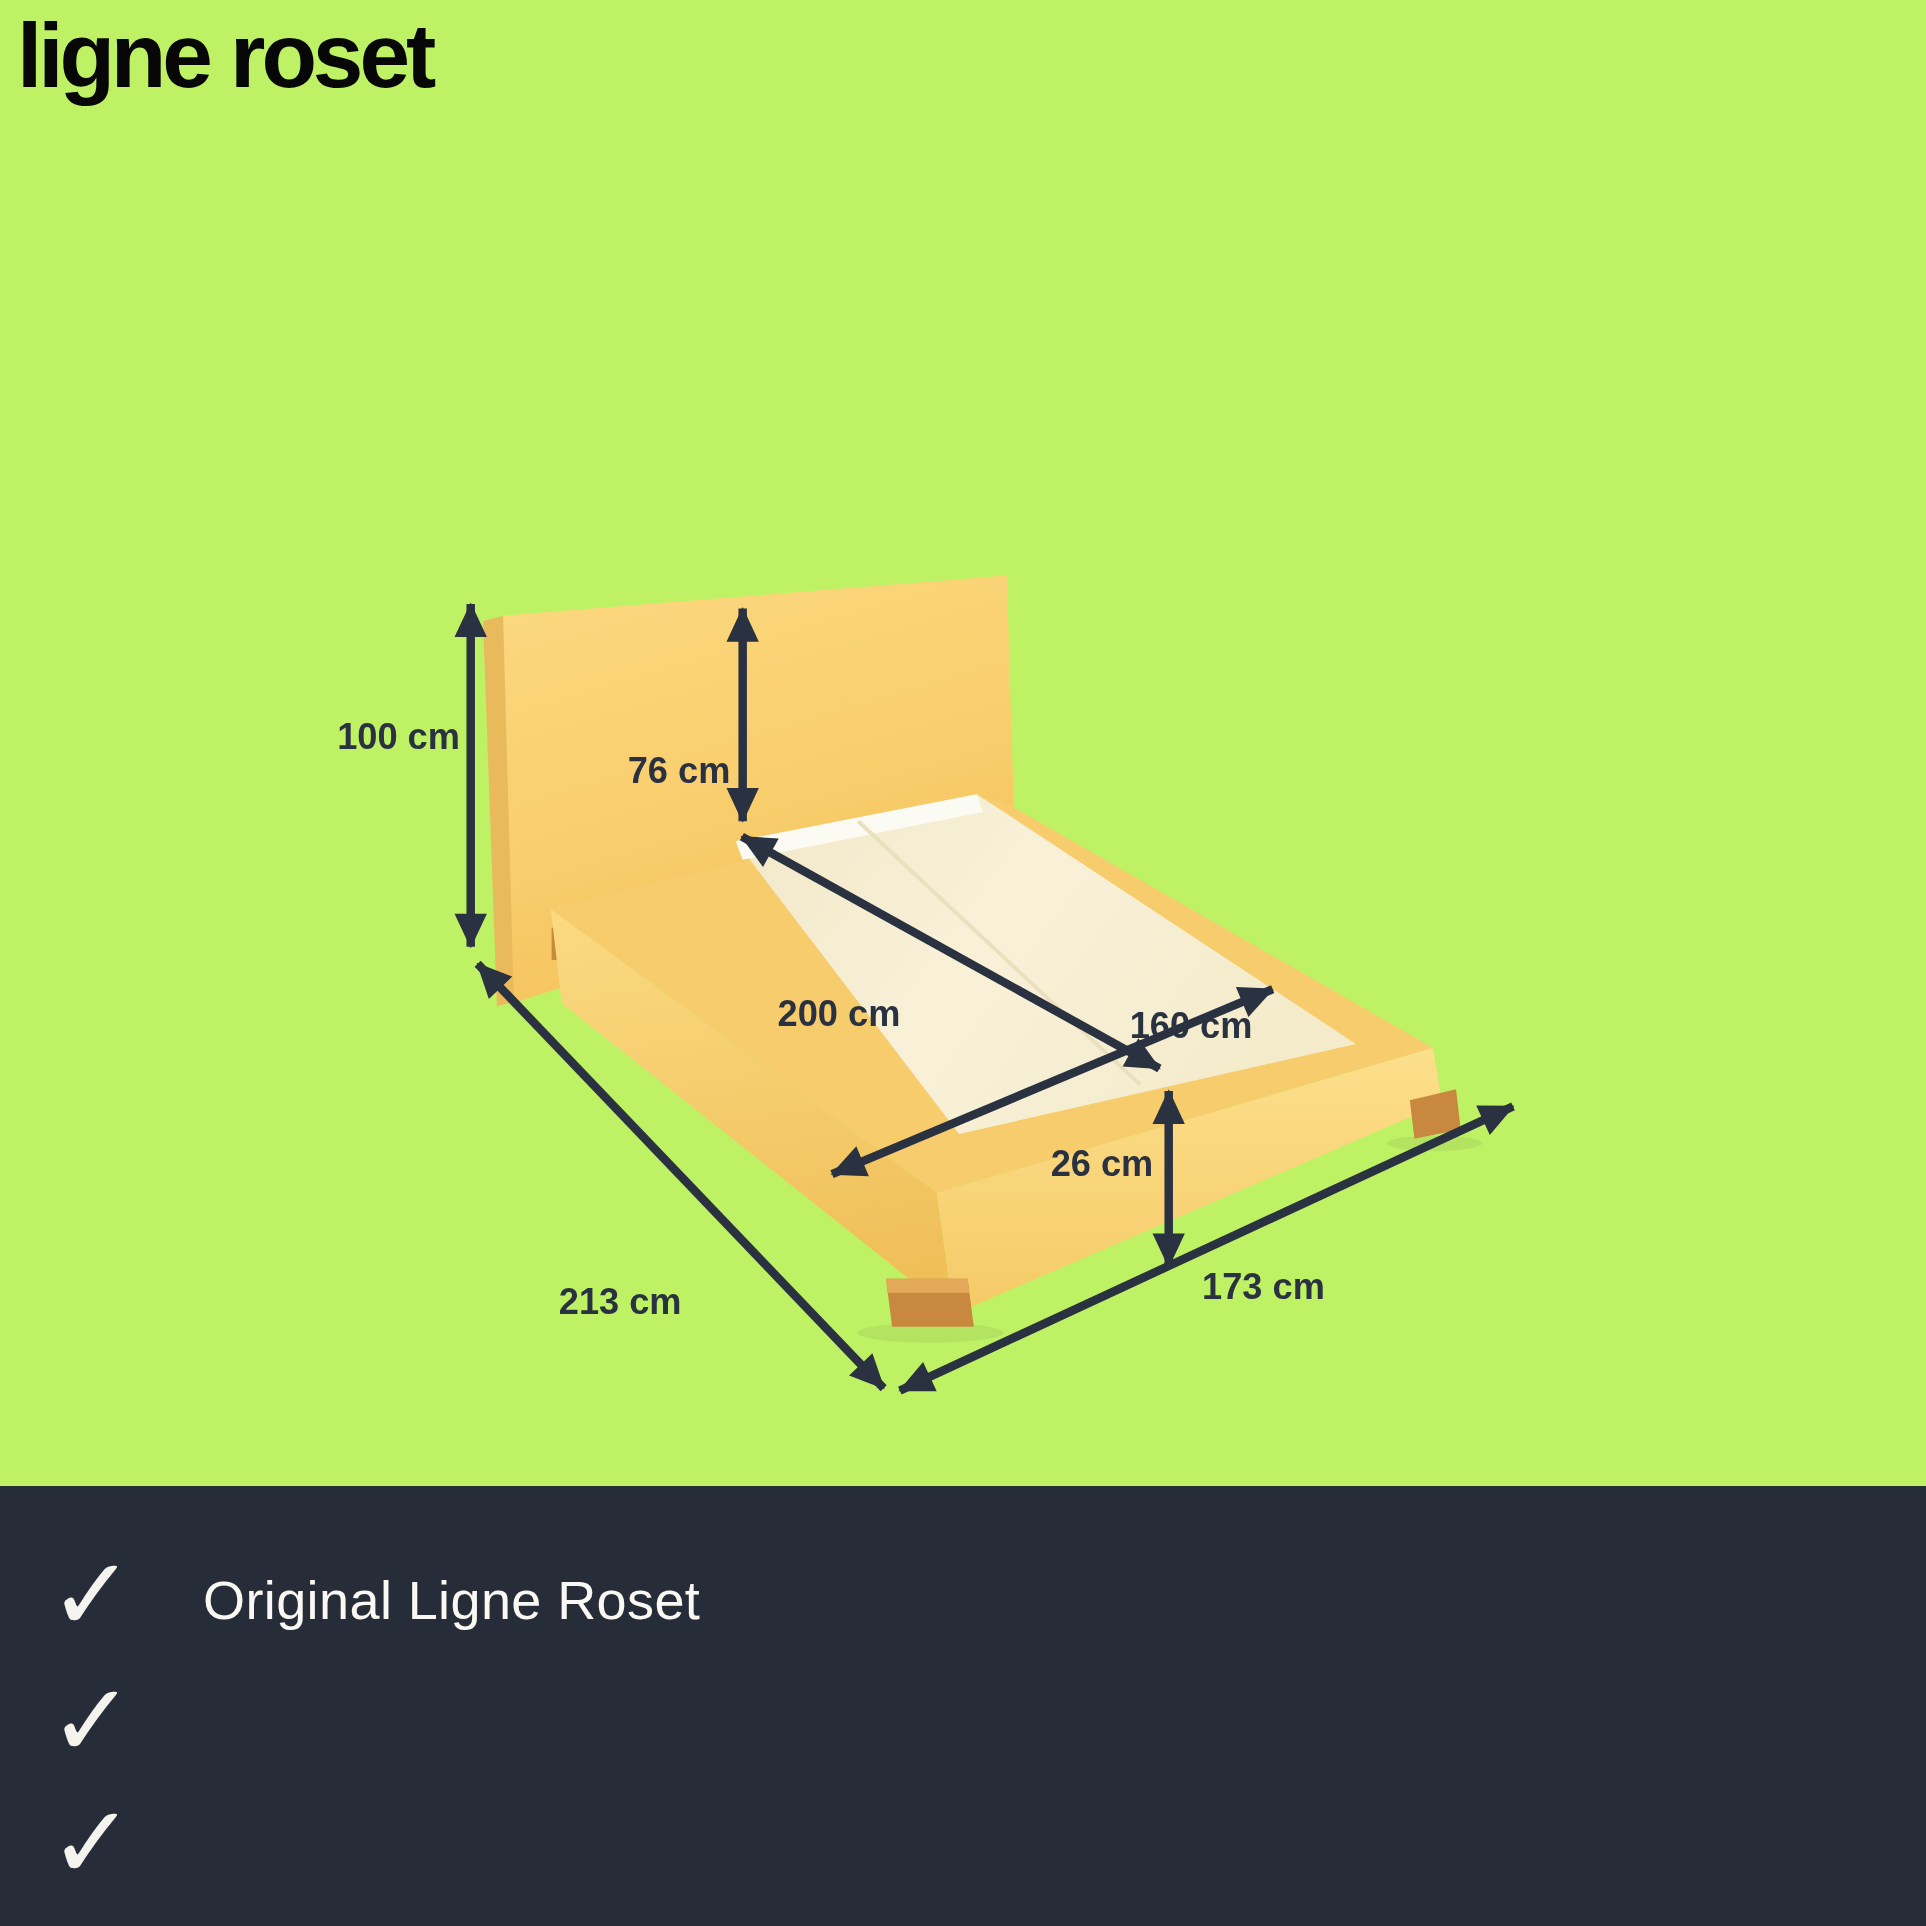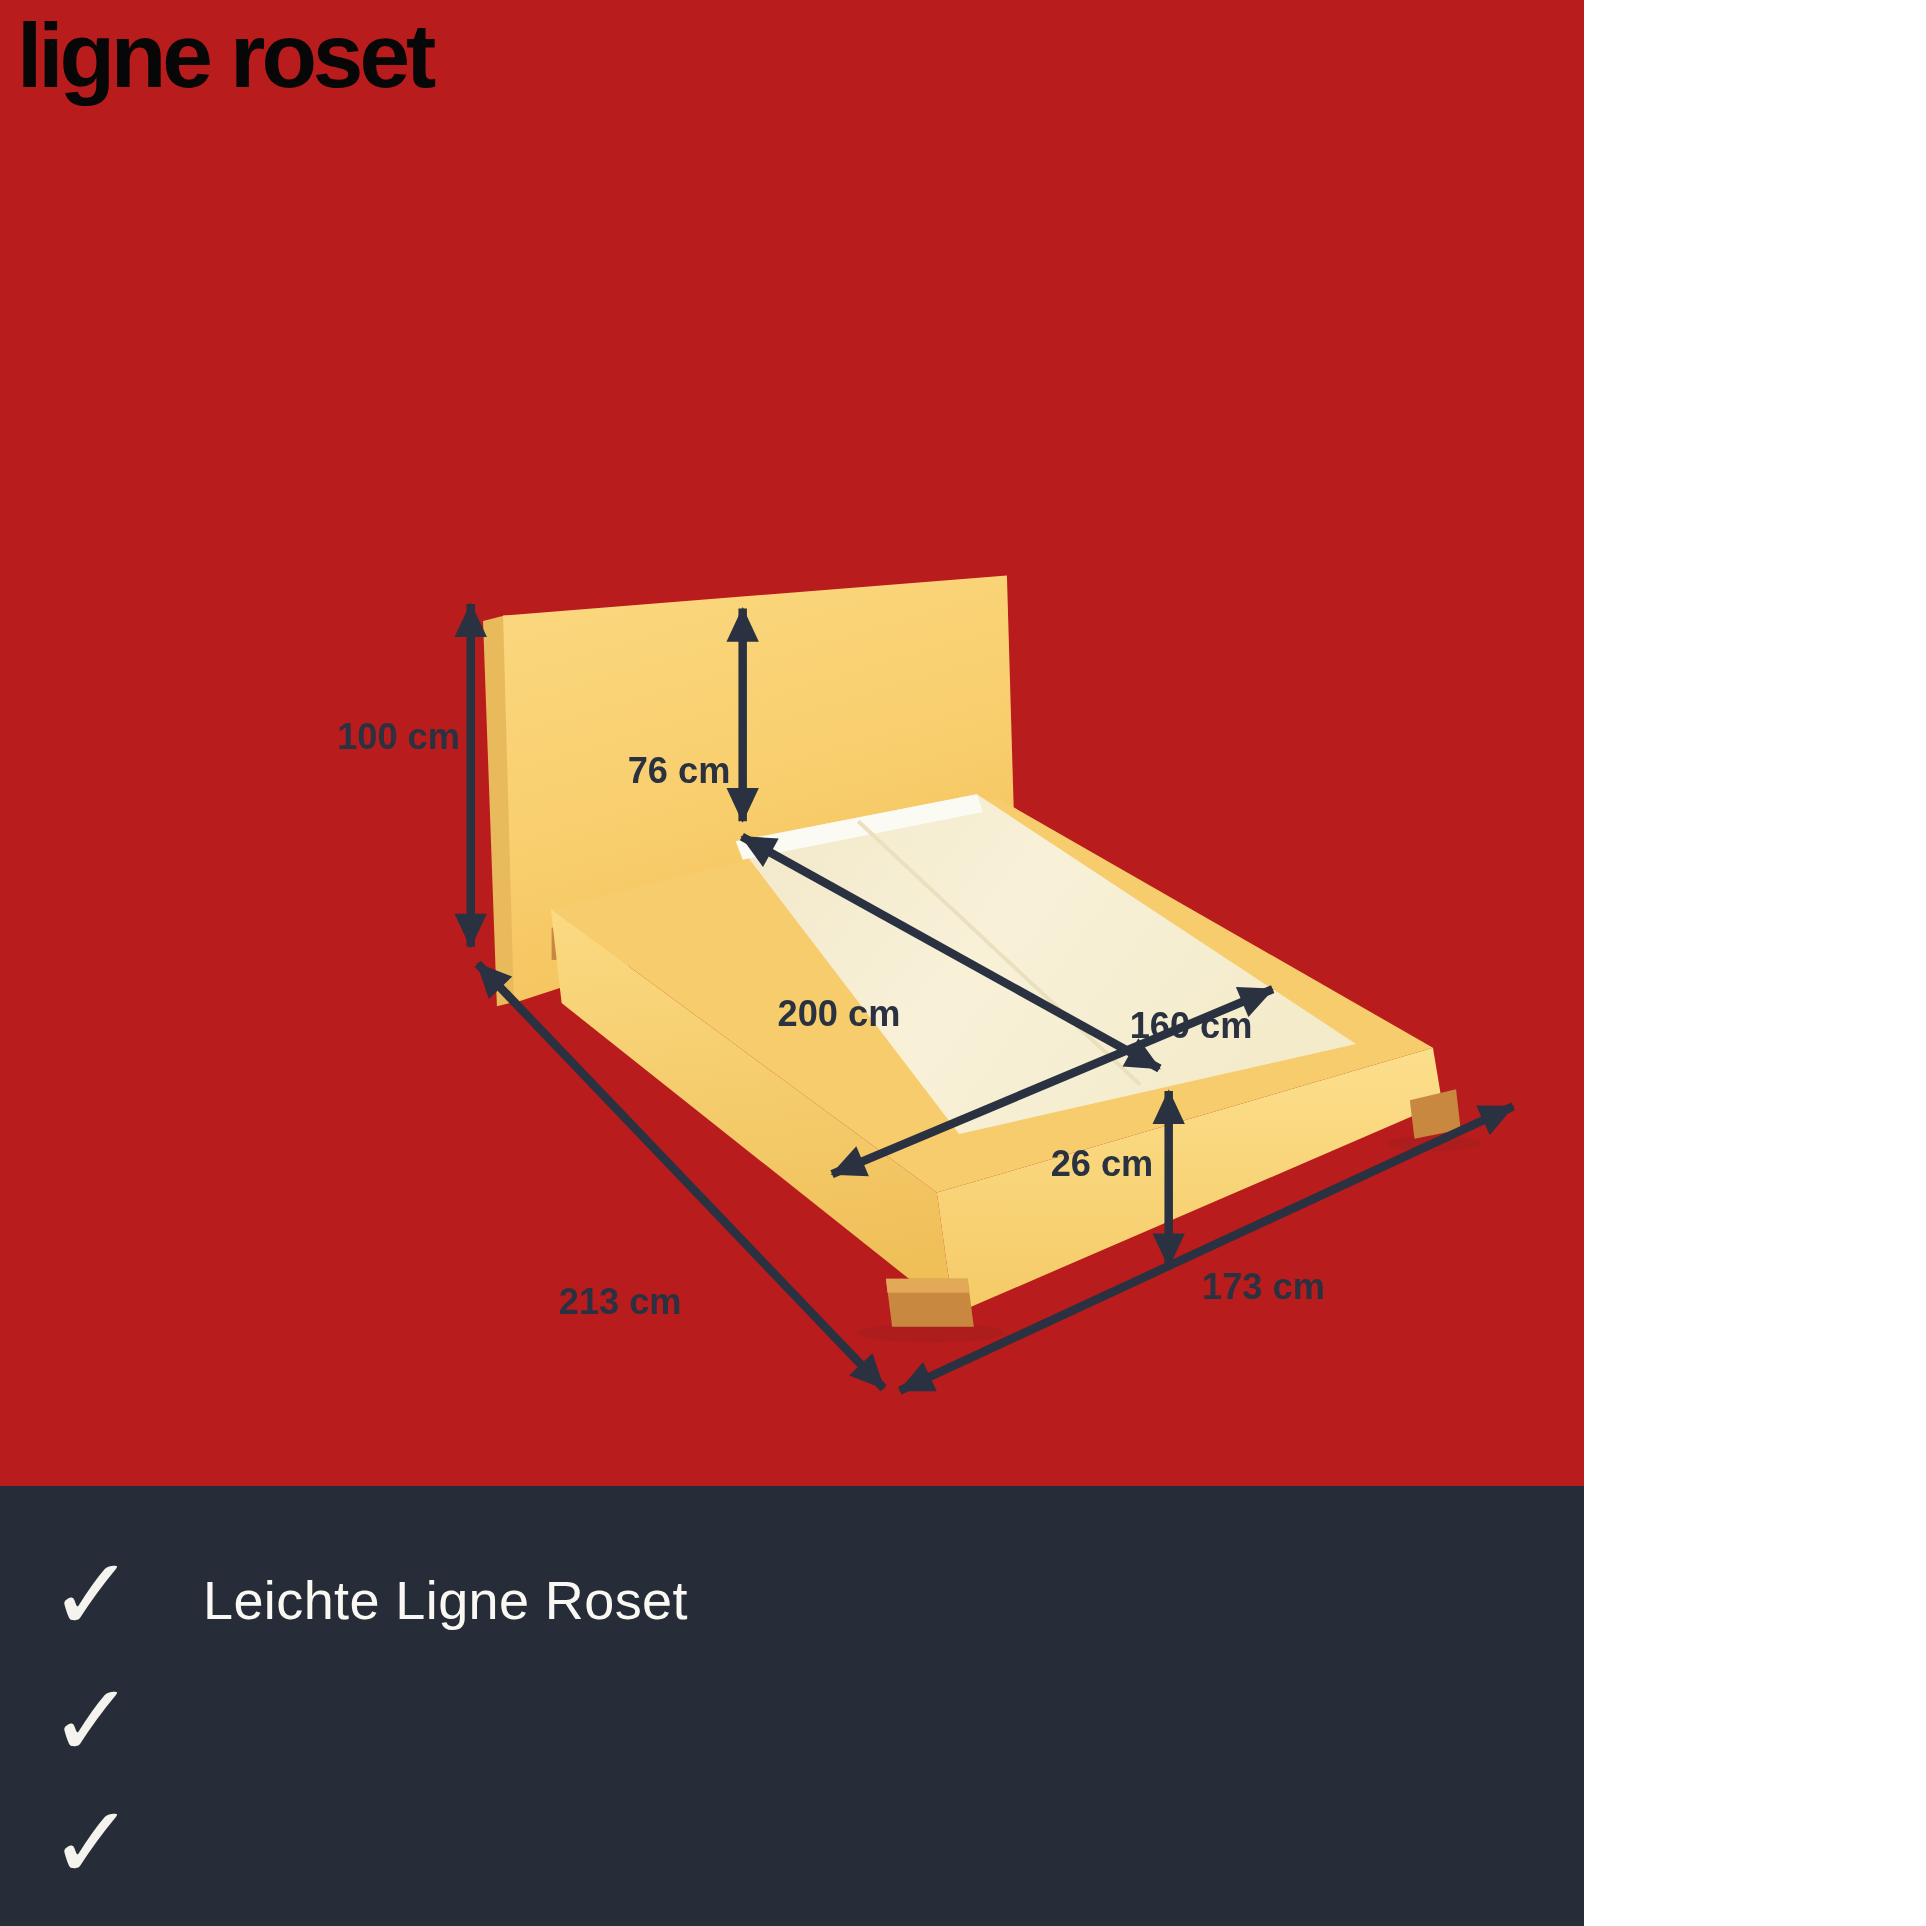--- a/index.html
+++ b/index.html
@@ -1,17 +1,17 @@
 <!DOCTYPE html>
 <html style="font-size:12.3px"><head>
 <meta charset="utf-8">
 <style>
   html,body{margin:0;padding:0;background:#fff;}
   .page{
-    position:relative;width:1584px;height:1926px;background:#b91c1c;overflow:hidden;
+    position:relative;width:1926px;height:1926px;background:#bef264;overflow:hidden;
     font-family:"Liberation Sans",sans-serif;
   }
   
   .brand-logo{
     position:absolute;left:17px;top:6.2px;
     font-size:91px;font-weight:700;letter-spacing:-0.045em;color:#070707;
     line-height:1.1;
   }
   
   .diagram-svg{position:absolute;left:0;top:0;width:1926px;height:1926px;}
@@ -111,21 +111,21 @@
     <text class="dim-label" x="1546" y="1347" text-anchor="middle">160 cm</text>
     <text class="dim-label" x="1497" y="1526" text-anchor="end">26 cm</text>
     <text class="dim-label" x="805" y="1706" text-anchor="middle">213 cm</text>
     <text class="dim-label" x="1640" y="1686" text-anchor="middle">173 cm</text>
   </svg>
 
   <div class="footer">
 
     <div class="feature row-0">
       <span class="check">✓</span>
-      <span class="feature-label">Leichte Ligne Roset</span>
+      <span class="feature-label">Original Ligne Roset</span>
     </div>
     <div class="feature row-1">
       <span class="check">✓</span>
     </div>
     <div class="feature row-2">
       <span class="check">✓</span>
     </div>
 
   </div>
 

